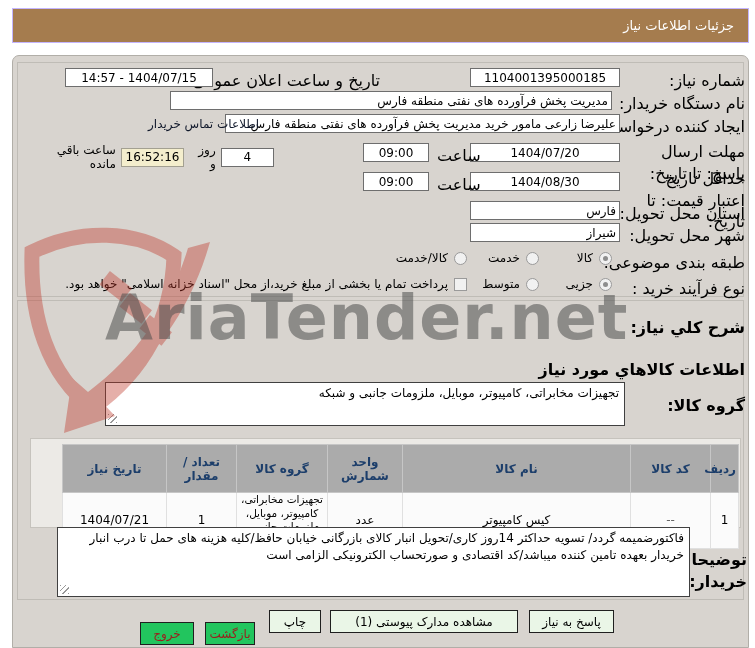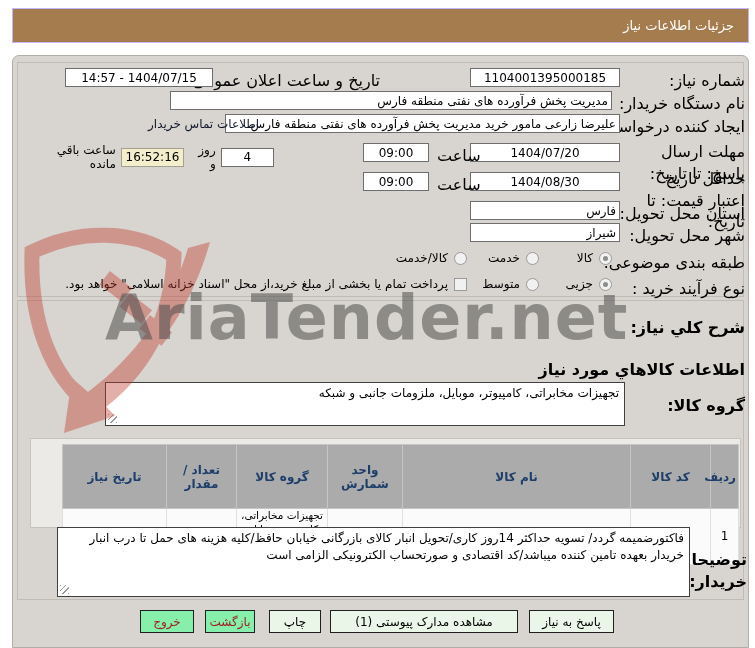--- a/index.html
+++ b/index.html
@@ -40,31 +40,31 @@
   .tarea{position:absolute;background:#fff;border:1px solid #404040;box-sizing:border-box;
     font-size:12px;padding:2px 5px;text-align:right;z-index:5;line-height:1.45;}
   .grip{position:absolute;left:2px;bottom:2px;width:9px;height:9px;
     background:repeating-linear-gradient(-45deg,#999 0 1px,transparent 1px 4px);}
 
   .table-wrap{position:absolute;left:30px;top:438px;width:711px;height:90px;background:#eceae6;
     border:1px solid #c6c3bd;box-sizing:border-box;z-index:4;}
   table.goods{position:absolute;left:62px;top:444px;border-collapse:collapse;table-layout:fixed;
     width:676px;background:#fff;font-size:12px;z-index:5;}
   table.goods th{background:#ababab;color:#1c3e6b;font-weight:bold;border:1px solid #c6c6c6;
-    height:31px;padding:16px 2px;font-size:12px;}
+    height:31px;padding:8px 2px;font-size:12px;}
   table.goods td{background:#fbfbfb;border:1px solid #e0e0e0;text-align:center;height:49px;
     padding:0 2px;color:#000;}
   table.goods td.small{font-size:10.5px;line-height:1.3;}
   table.goods td.dim{color:#666;}
 
   .btn{position:absolute;top:610px;height:23px;border:1px solid #1f1f1f;box-sizing:border-box;
     font-size:12px;display:flex;align-items:center;justify-content:center;z-index:5;cursor:pointer;
     font-family:"DejaVu Sans",sans-serif;}
   .btn.green{background:#eaf6e7;color:#000;}
-  .btn.pink{background:#86efac;color:#9c1c1c;}
+  .btn.pink{background:#22c55e;color:#9c1c1c;margin-top:12px;}
 
   .wm-text{position:absolute;left:105px;top:281px;direction:ltr;font-size:62px;font-weight:bold;
     color:rgba(78,78,78,0.55);white-space:nowrap;z-index:50;pointer-events:none;letter-spacing:1px;}
   .wm-logo{position:absolute;left:2px;top:220px;width:262px;height:262px;z-index:49;
     pointer-events:none;opacity:0.40;}
 </style>
 </head>
 <body>
 
 <div class="stage">

